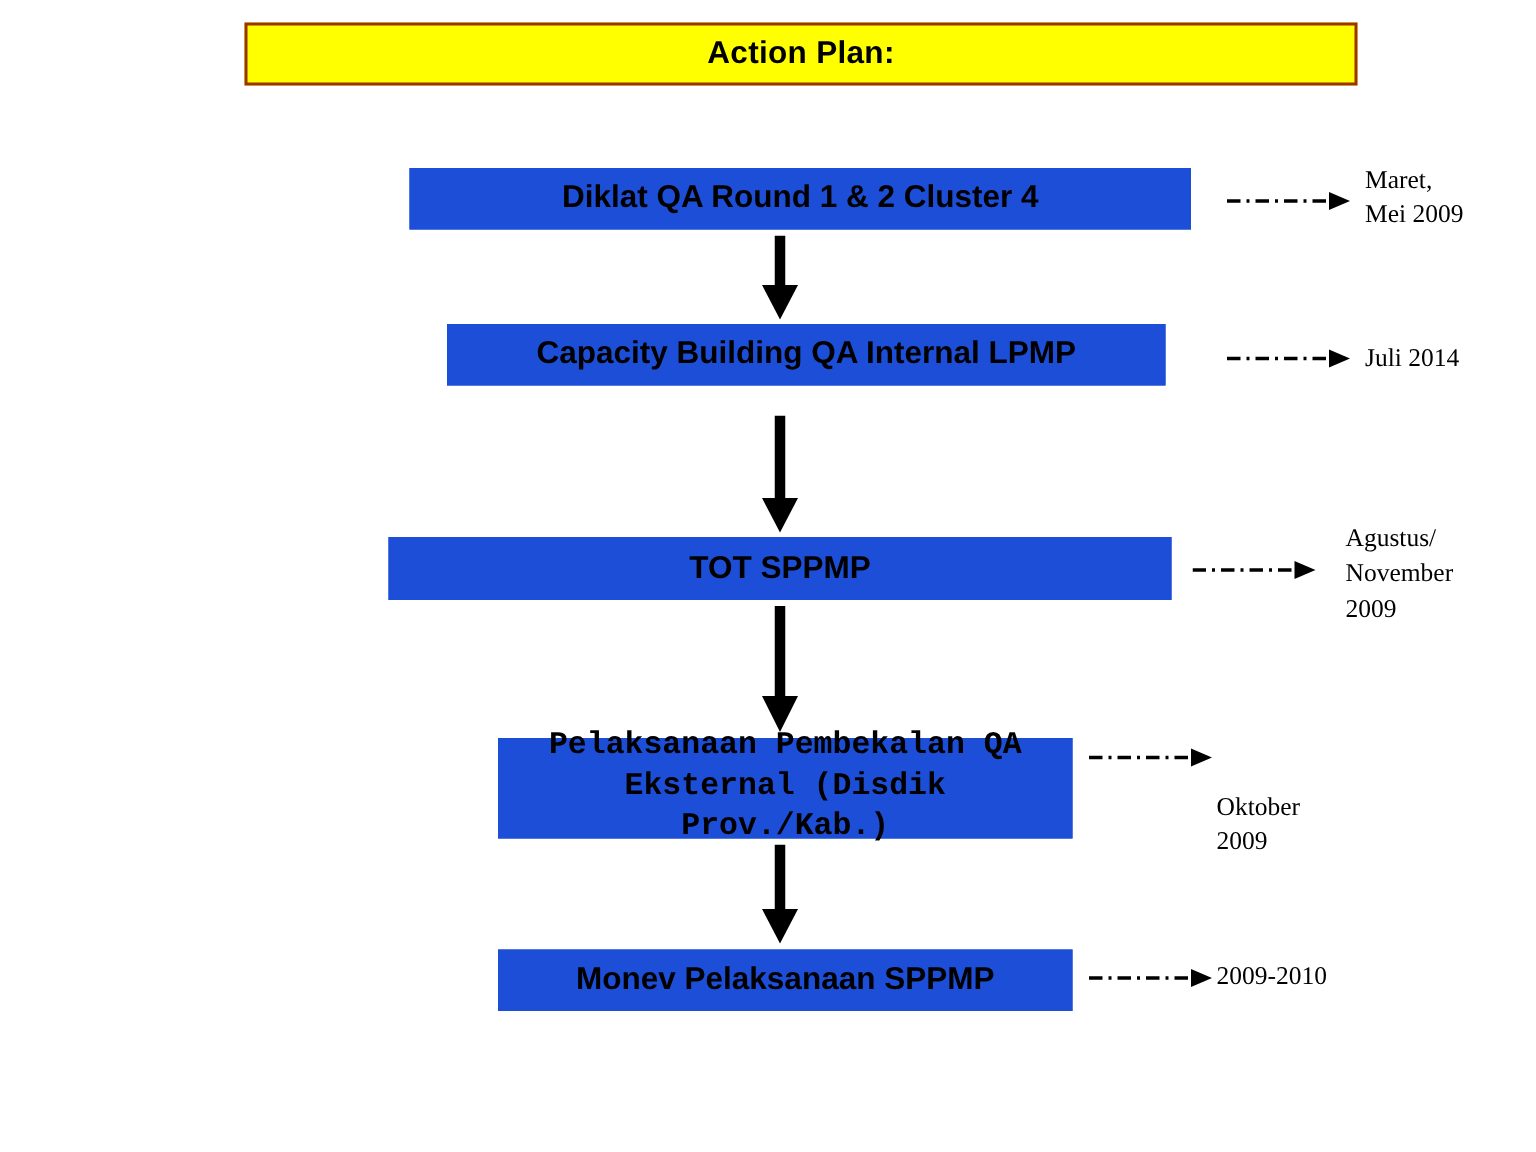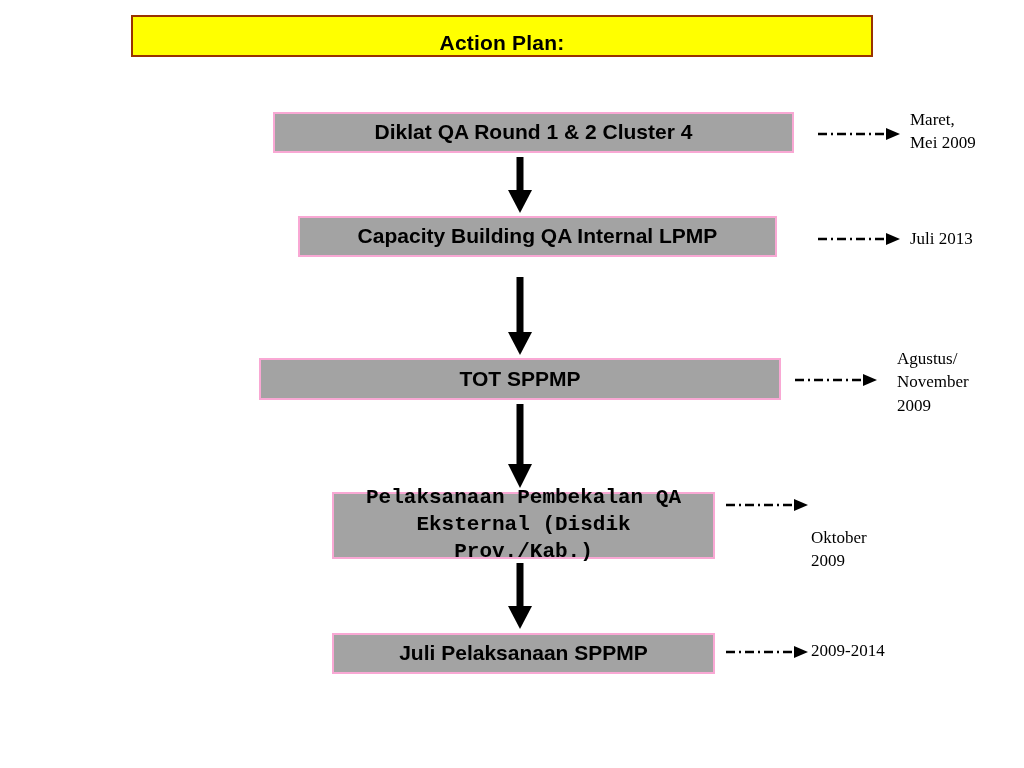--- a/index.html
+++ b/index.html
@@ -21,43 +21,43 @@
     position: absolute;
     left: 0;
     top: 0;
     width: 1024px;
     height: 768px;
   }
 
   
   .title-banner {
     position: absolute;
-    left: 131px;
+    left: 163px;
     top: 15px;
     width: 742px;
     height: 42px;
     background: #ffff00;
     border: 2px solid #993300;
     box-sizing: border-box;
     display: flex;
-    align-items: flex-end;
+    align-items: center;
     justify-content: center;
   }
   .title-banner .title-text {
     font-size: 21px;
     font-weight: bold;
     color: #000000;
     letter-spacing: 0.2px;
   }
 
   
   .proc-box {
     position: absolute;
-    background: #a3a3a3;
-    border: 2px solid #f9a8d4;
+    background: #1d4ed8;
+    border: 2px solid #1d4ed8;
     box-sizing: border-box;
     display: flex;
     align-items: center;
     justify-content: center;
     text-align: center;
   }
   .proc-box .box-text {
     font-size: 21px;
     font-weight: bold;
     color: #000000;
@@ -120,21 +120,21 @@
   <div class="proc-box" id="box-2">
     <span class="box-text">Capacity Building QA Internal LPMP</span>
   </div>
 
   <div class="proc-box" id="box-4">
     <span class="box-text">Pelaksanaan Pembekalan QA
 Eksternal (Disdik Prov./Kab.)</span>
   </div>
 
   <div class="proc-box" id="box-5">
-    <span class="box-text">Juli Pelaksanaan SPPMP</span>
+    <span class="box-text">Monev Pelaksanaan SPPMP</span>
   </div>
 
   <svg class="v-arrow" style="left:498px; top:157px;" width="44" height="58" viewBox="0 0 44 58">
     <line x1="22" y1="0" x2="22" y2="38" stroke="#000000" stroke-width="7"></line>
     <polygon points="22,56 10,33 34,33" fill="#000000"></polygon>
   </svg>
 
   <svg class="v-arrow" style="left:498px; top:277px;" width="44" height="80" viewBox="0 0 44 80">
     <line x1="22" y1="0" x2="22" y2="58" stroke="#000000" stroke-width="7"></line>
     <polygon points="22,78 10,55 34,55" fill="#000000"></polygon>
@@ -170,21 +170,21 @@
     <polygon points="82,8 68,2 68,14" fill="#000000"></polygon>
   </svg>
 
   <svg class="dash-arrow" style="left:726px; top:644px;" width="84" height="16" viewBox="0 0 84 16">
     <line x1="0" y1="8" x2="70" y2="8" stroke="#000000" stroke-width="2.4" stroke-dasharray="9,4,2,4"></line>
     <polygon points="82,8 68,2 68,14" fill="#000000"></polygon>
   </svg>
 
   <div class="date-note" id="note-1">Maret,
 Mei 2009</div>
-  <div class="date-note" id="note-2">Juli 2013</div>
+  <div class="date-note" id="note-2">Juli 2014</div>
   <div class="date-note" id="note-3">Agustus/
 November
 2009</div>
   <div class="date-note" id="note-4">Oktober
 2009</div>
-  <div class="date-note" id="note-5">2009-2014</div>
+  <div class="date-note" id="note-5">2009-2010</div>
 
 </div>
 
 </body></html>

